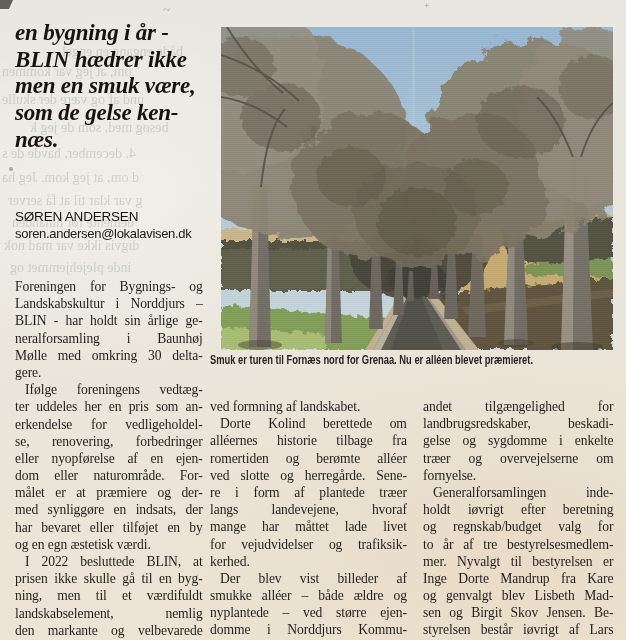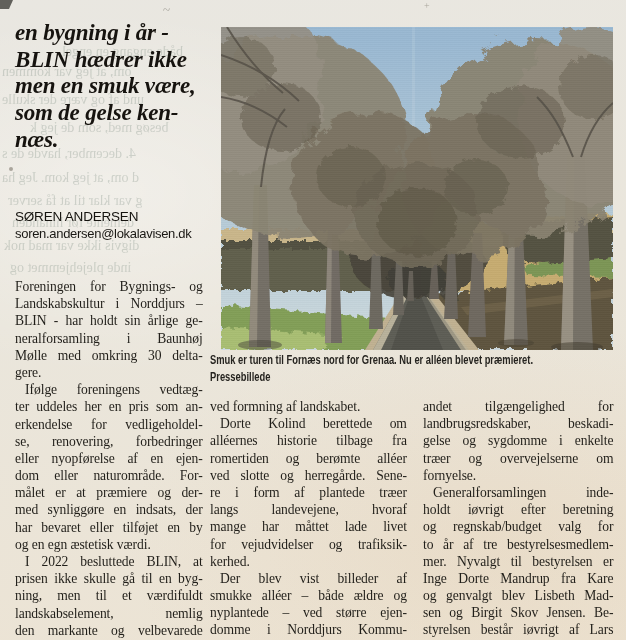--- a/index.html
+++ b/index.html
@@ -184,21 +184,20 @@
     <path d="M352,130 C340,100 330,84 316,70"></path>
     <path d="M360,130 C368,104 378,88 392,76"></path>
   </g>
 
   <rect width="392" height="323" fill="#d7e0e4" opacity="0.07"></rect>
 </svg>
 </div>
 
 <div class="abs caption">
   <div><span class="cond">Smuk er turen til Fornæs nord for Grenaa. Nu er alléen blevet præmieret.</span></div>
-  <div><span class="cond">Pressebillede</span></div>
 </div>
 
 <div class="col col1" id="col0">
     <div class="tline">Foreningen for Bygnings- og</div>
     <div class="tline">Landskabskultur i Norddjurs –</div>
     <div class="tline">BLIN - har holdt sin årlige ge-</div>
     <div class="tline">neralforsamling i Baunhøj</div>
     <div class="tline">Mølle med omkring 30 delta-</div>
     <div class="tline last">gere.</div>
     <div class="tline indent">Ifølge foreningens vedtæg-</div>

